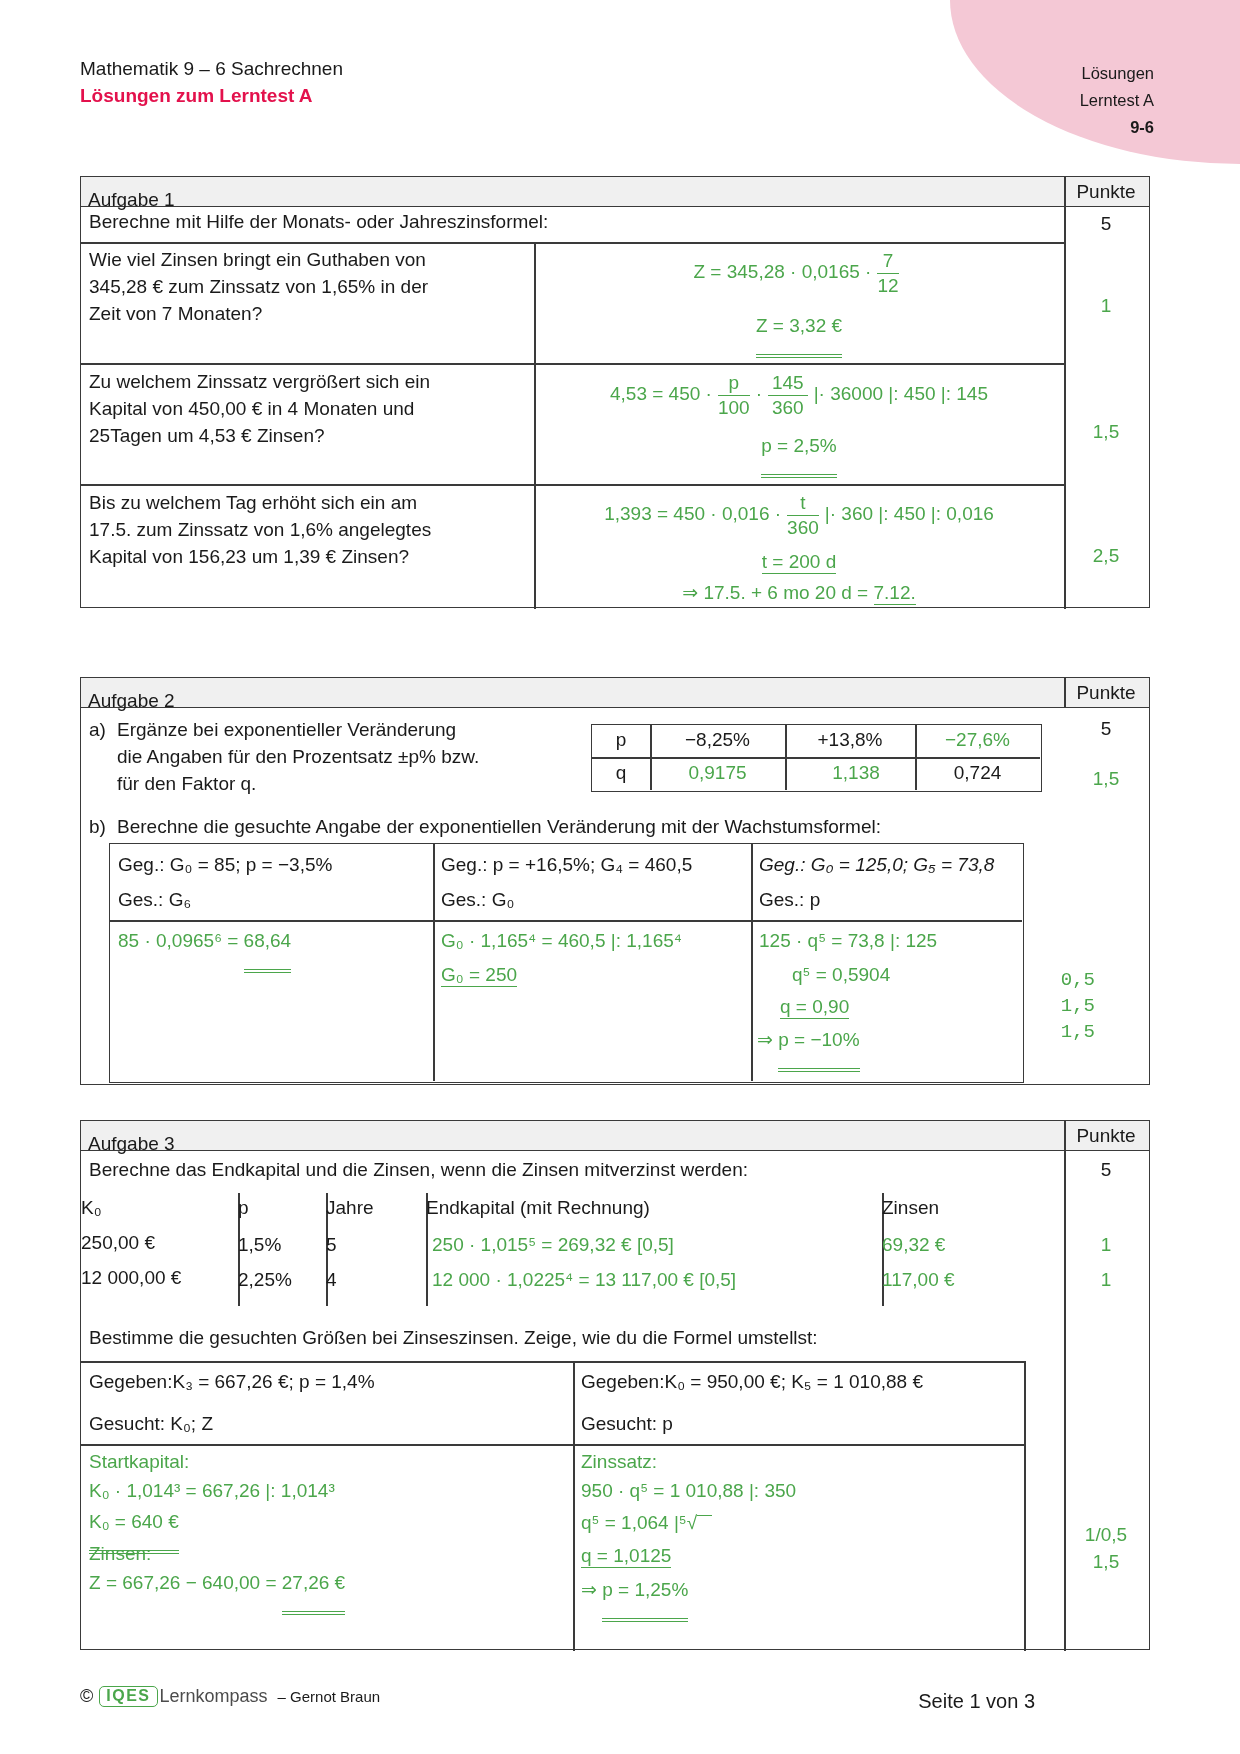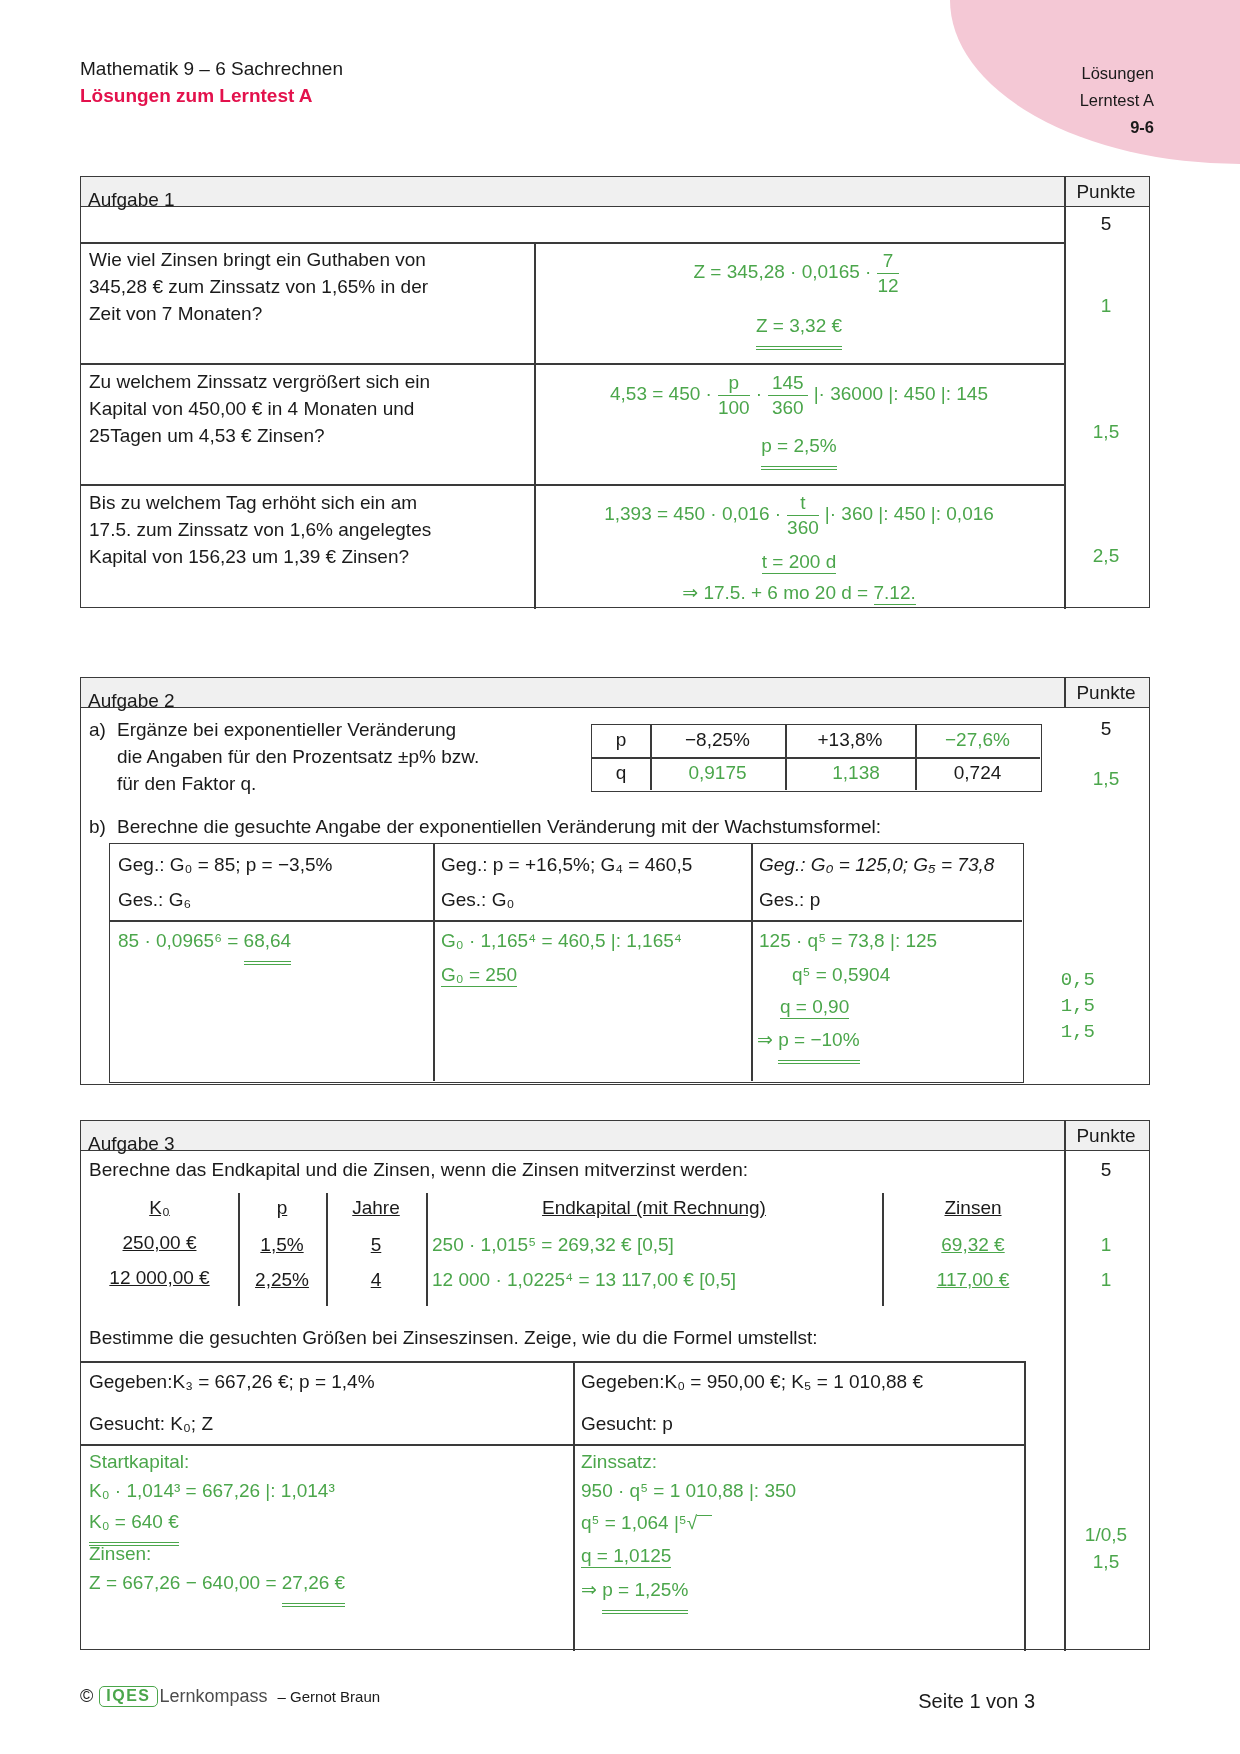--- a/index.html
+++ b/index.html
@@ -28,28 +28,28 @@
   .vl{position:absolute;width:1.6px;background:var(--border);}
   .hl{position:absolute;height:1.6px;background:var(--border);}
   .q{position:absolute;font-size:19px;white-space:nowrap;}
   .sol{position:absolute;color:var(--green);font-size:19px;white-space:nowrap;}
   .solc{position:absolute;left:454px;width:528px;text-align:center;color:var(--green);font-size:19px;white-space:nowrap;}
   .pt{position:absolute;left:983px;width:84px;text-align:center;}
   .pt2{position:absolute;left:950px;width:64px;text-align:right;font-family:Liberation Mono, monospace;}
   .green{color:var(--green);}
   .black{color:var(--ink);}
   .u1{border-bottom:1.6px solid currentColor;padding-bottom:1px;}
-  .u2{border-bottom:4.5px double currentColor;padding-bottom:10px;}
+  .u2{border-bottom:4.5px double currentColor;padding-bottom:18px;}
   .frac{display:inline-block;vertical-align:middle;text-align:center;margin:0 6px;line-height:1.05;}
   .fnum{display:block;border-bottom:1.6px solid currentColor;padding:0 4px 2px;}
   .fden{display:block;padding-top:2px;}
   .pqbox{position:absolute;border:1.6px solid var(--border);box-sizing:border-box;}
   .pqc{position:absolute;text-align:center;}
   .cellt{position:absolute;white-space:nowrap;}
-  .ctr{text-align:center;text-decoration:underline;}
+  .ctr{}
   .vinc{display:inline-block;width:15px;height:13px;border-top:1.6px solid currentColor;vertical-align:top;margin-top:3px;}
   .footer-left{position:absolute;left:80px;top:1686px;display:flex;align-items:center;}
   .copy{font-size:18px;margin-right:6px;}
   .iqes{border:1.8px solid var(--green);border-radius:5px;padding:0 6px 1px;color:var(--green);font-weight:bold;font-size:16px;letter-spacing:1.5px;}
   .brand{font-size:18px;color:#4c4c4c;margin-left:2px;}
   .author{font-size:15px;margin-left:10px;}
   .pageinfo{position:absolute;top:1690px;left:905px;width:130px;text-align:right;font-size:20px;}
 </style>
 </head>
 <body>
@@ -65,20 +65,21 @@
 
   <div class="hdr1">Mathematik 9 – 6 Sachrechnen</div>
   <div class="hdr2">Lösungen zum Lerntest A</div>
 
   <section class="task" style="top:176px;height:432px;">
     <div class="thead"></div>
     <span class="ttitle">Aufgabe 1</span>
     <span class="plabel">Punkte</span>
     <div class="vl" style="left:983px;top:0;height:432px;"></div>
 
+    <div class="q" style="left:8px;top:34px;">Berechne mit Hilfe der Monats- oder Jahreszinsformel:</div>
     <div class="pt" style="top:36px;">5</div>
     <div class="hl" style="left:0;top:65px;width:983px;"></div>
     <div class="vl" style="left:453px;top:65px;height:367px;"></div>
 
     <div class="q" style="left:8px;top:72px;">Wie viel Zinsen bringt ein Guthaben von</div>
     <div class="q" style="left:8px;top:99px;">345,28 € zum Zinssatz von 1,65% in der</div>
     <div class="q" style="left:8px;top:126px;">Zeit von 7 Monaten?</div>
     <div class="solc" style="top:74px;">
       <span>Z = 345,28 · 0,0165 ·</span><span class="frac"><span class="fnum">7</span><span class="fden">12</span></span>
     </div>

